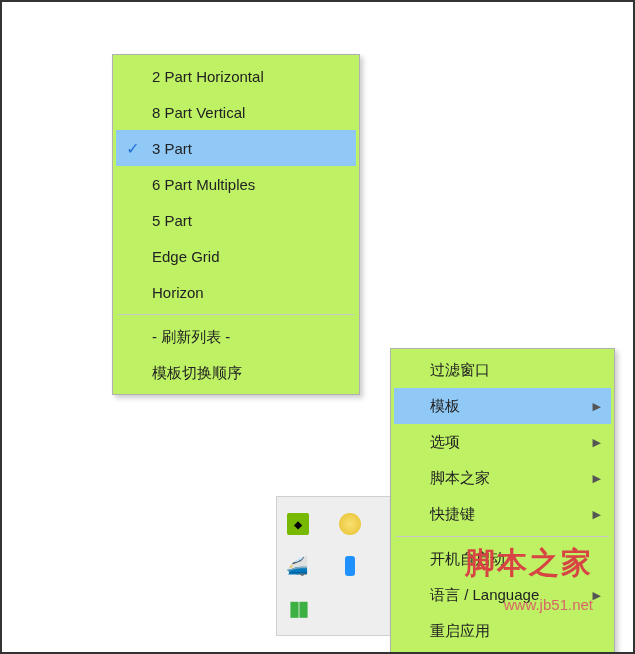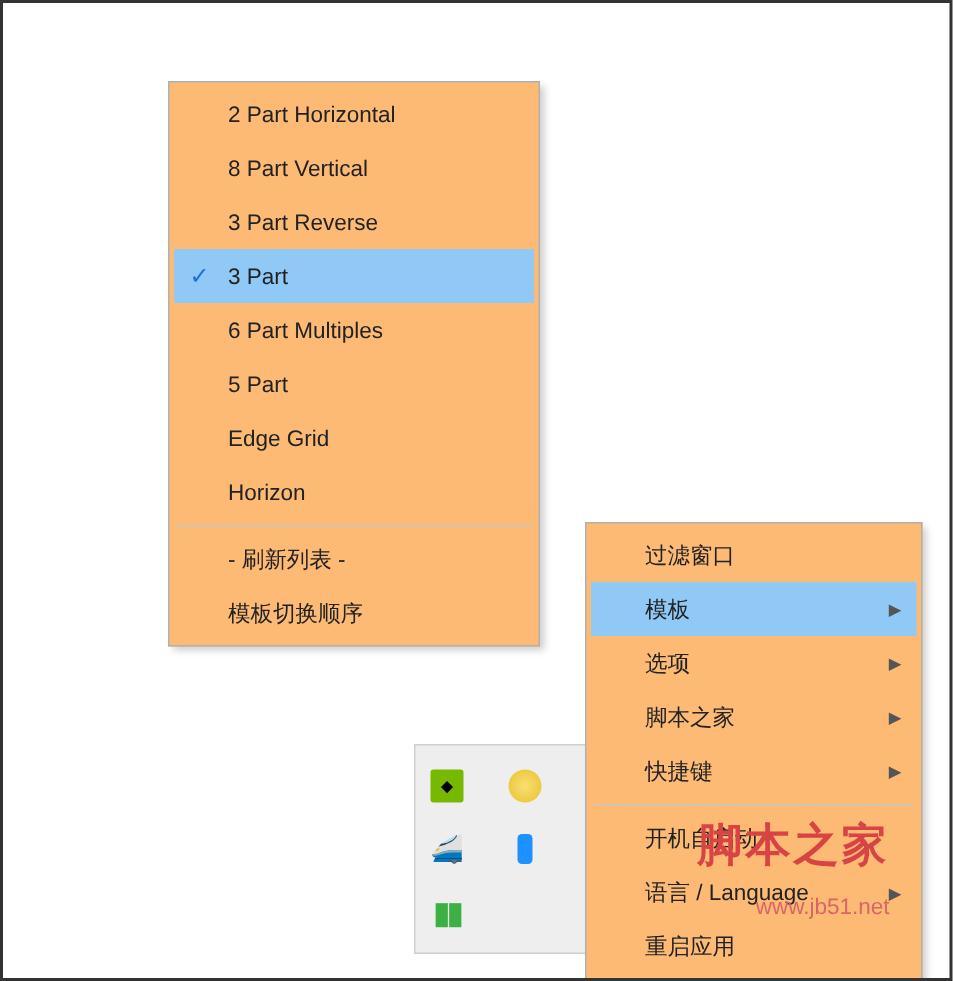--- a/index.html
+++ b/index.html
@@ -8,21 +8,21 @@
       height: 654px;
       background: #ffffff;
       font-family: "Microsoft YaHei", "Segoe UI", Arial, sans-serif;
       font-size: 15px;
       position: relative;
       overflow: hidden;
       border: 2px solid #333;
     }
     .context-menu {
       position: absolute;
-      background: #fdba74;
+      background: #bef264;
       border: 1px solid #b0b0b0;
       box-shadow: 3px 3px 5px rgba(0,0,0,0.2);
       padding: 3px;
     }
     .menu-left {
       left: 110px;
       top: 52px;
       width: 248px;
     }
     .menu-right {
@@ -172,23 +172,20 @@
   </div>
 </div>
 
 <div class="context-menu menu-left">
   <div class="menu-item">
     <span>2 Part Horizontal</span>
   </div>
   <div class="menu-item">
     <span>8 Part Vertical</span>
   </div>
-  <div class="menu-item">
-    <span>3 Part Reverse</span>
-  </div>
   <div class="menu-item highlighted">
     <span class="check">✓</span>
     <span>3 Part</span>
   </div>
   <div class="menu-item">
     <span>6 Part Multiples</span>
   </div>
   <div class="menu-item">
     <span>5 Part</span>
   </div>

